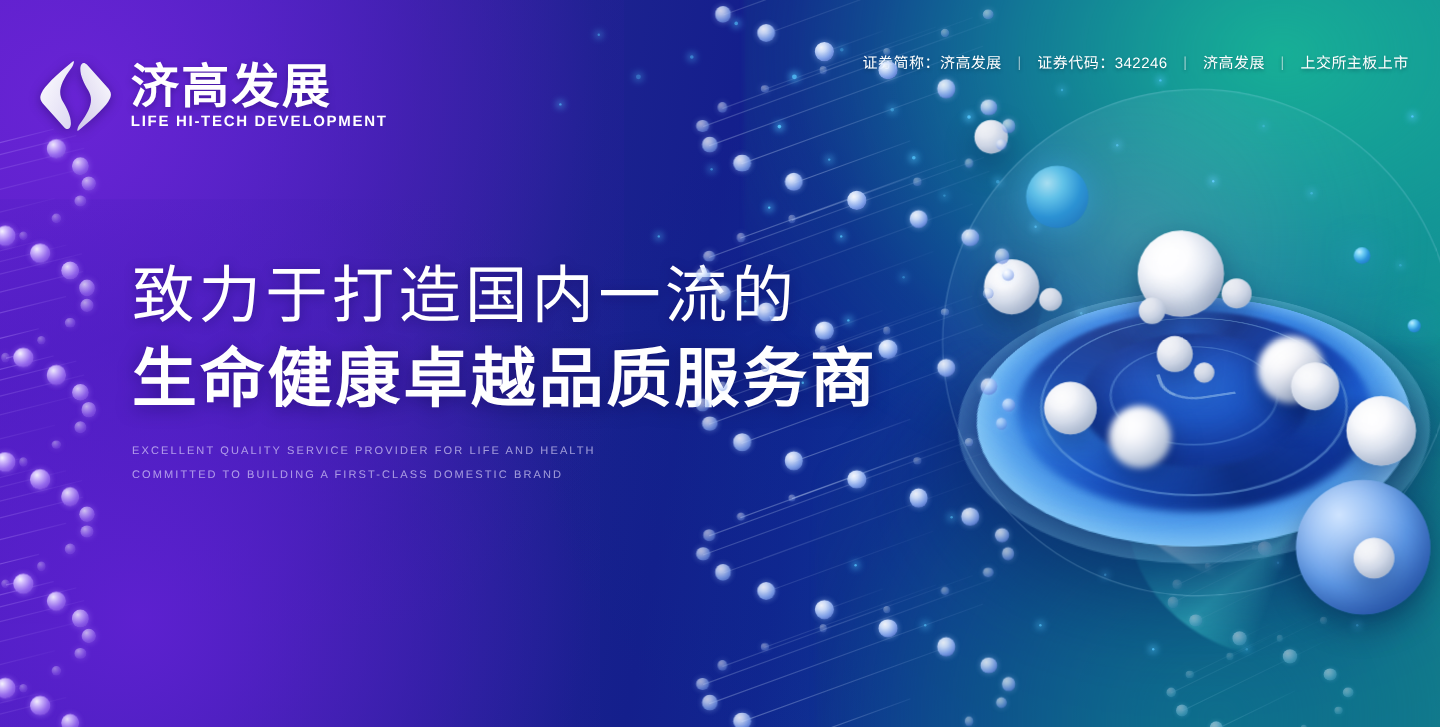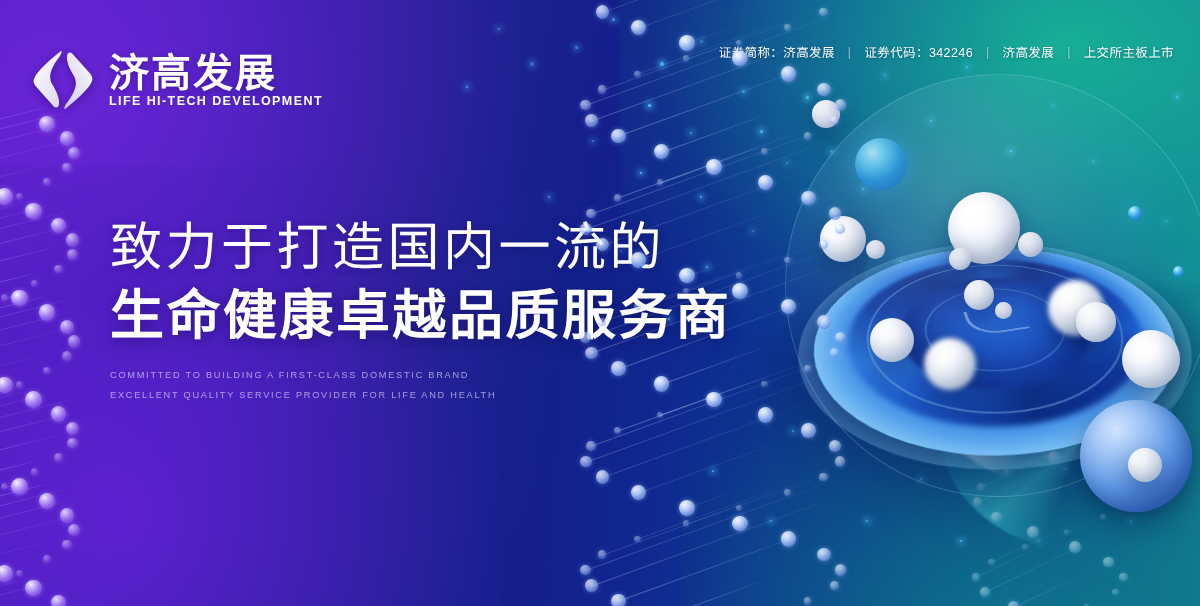--- a/index.html
+++ b/index.html
@@ -692,17 +692,17 @@
       <span class="hi-sep">|</span>
       <span class="hi-item">上交所主板上市</span>
     </div>
 
   <div id="headline">
     <div id="head-line1">致力于打造国内一流的</div>
     <div id="head-line2">生命健康卓越品质服务商</div>
   </div>
 
   <div id="subtitle">
+    <div class="sub-line">EXCELLENT QUALITY SERVICE PROVIDER FOR LIFE AND HEALTH</div>
     <div class="sub-line">COMMITTED TO BUILDING A FIRST-CLASS DOMESTIC BRAND</div>
-    <div class="sub-line">EXCELLENT QUALITY SERVICE PROVIDER FOR LIFE AND HEALTH</div>
   </div>
 
 </div>
 
 </body></html>

